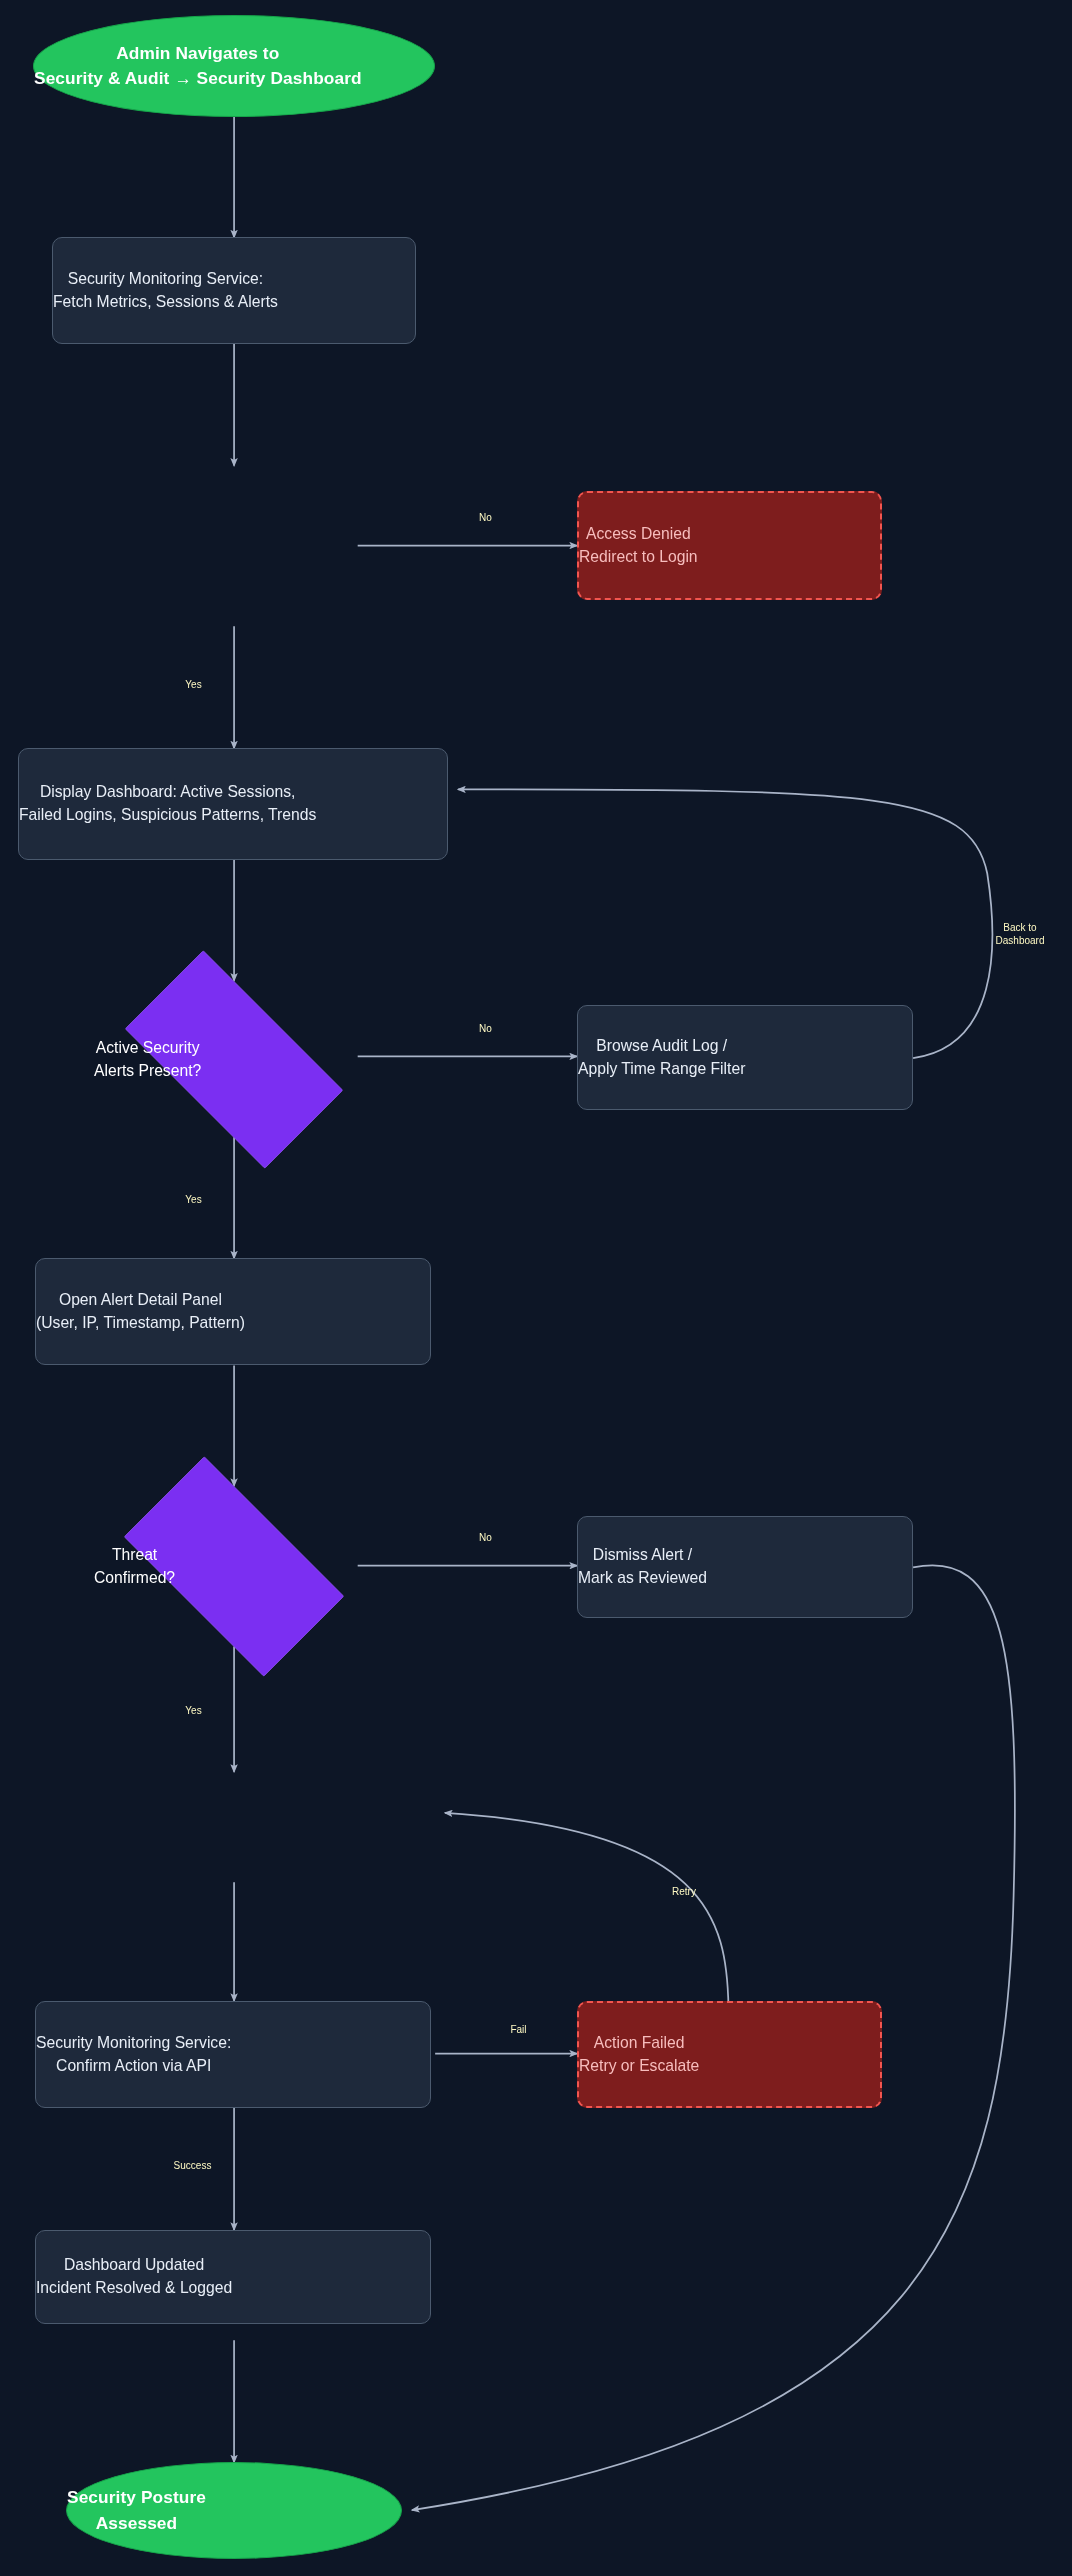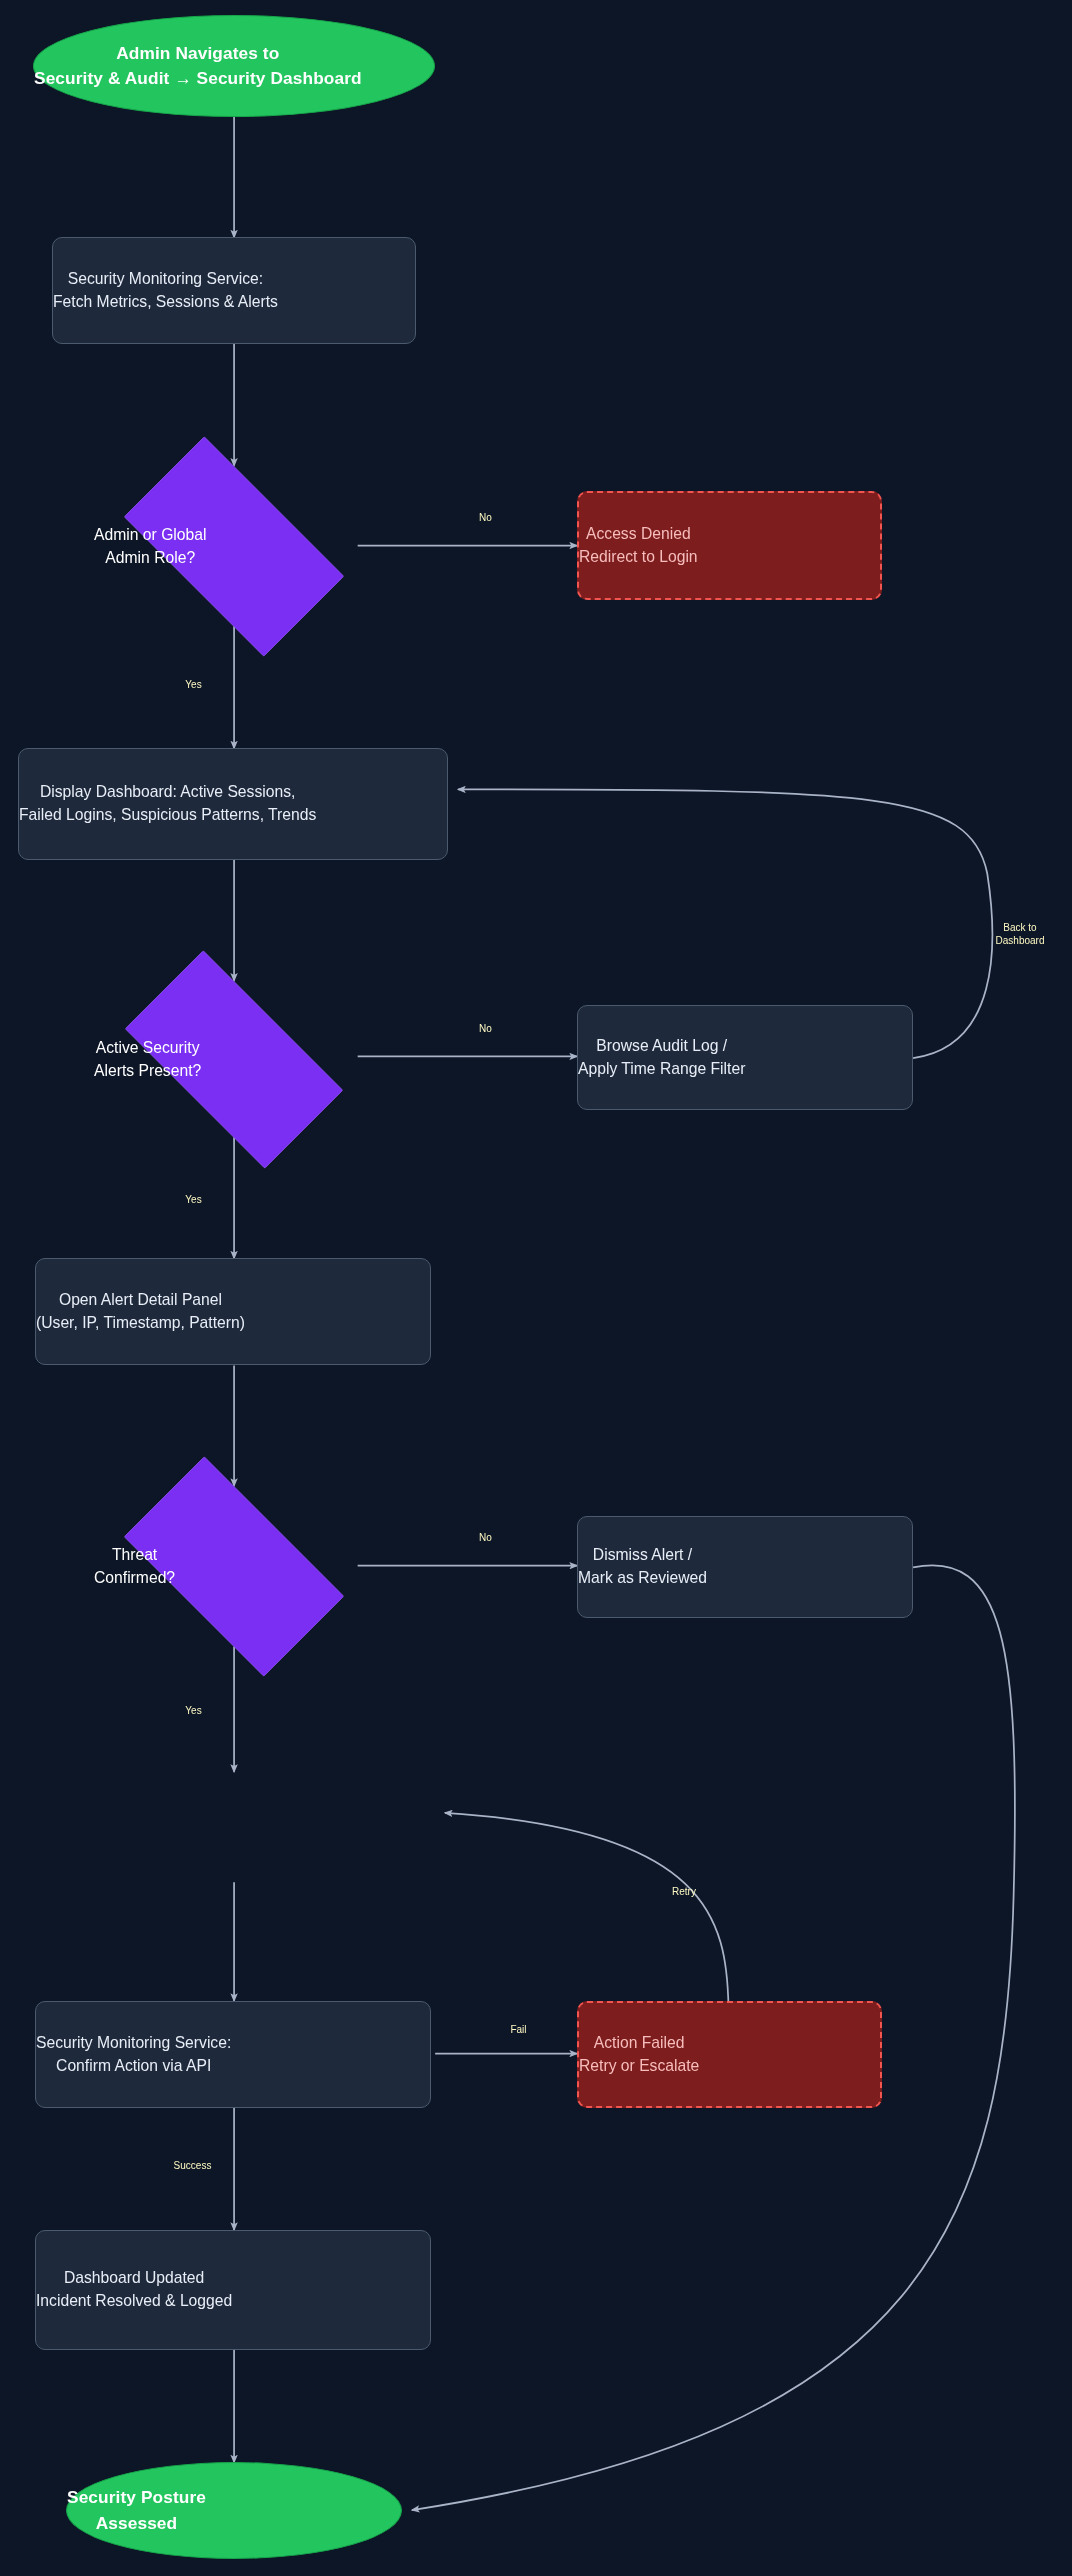--- a/index.html
+++ b/index.html
@@ -140,25 +140,20 @@
   <div class="node terminator" style="left:33px; top:15px; width:402px; height:102px;">
     <span>Admin Navigates to
 Security &amp; Audit → Security Dashboard</span>
   </div>
 
   <div class="node process" style="left:52px; top:237px; width:364px; height:107px;">
     <span>Security Monitoring Service:
 Fetch Metrics, Sessions &amp; Alerts</span>
   </div>
 
-  <div class="node decision" style="left:94px; top:466px; width:280px; height:161px;">
-    <span class="dia-shape"></span>
-    <span class="dia-label">Admin or Global
-Admin Role?</span>
-  </div>
 
   <div class="node error" style="left:577px; top:491px; width:305px; height:109px;">
     <span>Access Denied
 Redirect to Login</span>
   </div>
 
   <div class="node process" style="left:18px; top:748px; width:430px; height:112px;">
     <span>Display Dashboard: Active Sessions,
 Failed Logins, Suspicious Patterns, Trends</span>
   </div>
@@ -194,21 +189,21 @@
   <div class="node process" style="left:35px; top:2001px; width:396px; height:107px;">
     <span>Security Monitoring Service:
 Confirm Action via API</span>
   </div>
 
   <div class="node error" style="left:577px; top:2001px; width:305px; height:107px;">
     <span>Action Failed
 Retry or Escalate</span>
   </div>
 
-  <div class="node process" style="left:35px; top:2230px; width:396px; height:120px;">
+  <div class="node process" style="left:35px; top:2230px; width:396px; height:94px;">
     <span>Dashboard Updated
 Incident Resolved &amp; Logged</span>
   </div>
 
   <div class="node terminator" style="left:66px; top:2462px; width:336px; height:97px;">
     <span>Security Posture
 Assessed</span>
   </div>
 
   <div class="edge-label" style="left:461px; top:511px; width:49px;">No</div>

